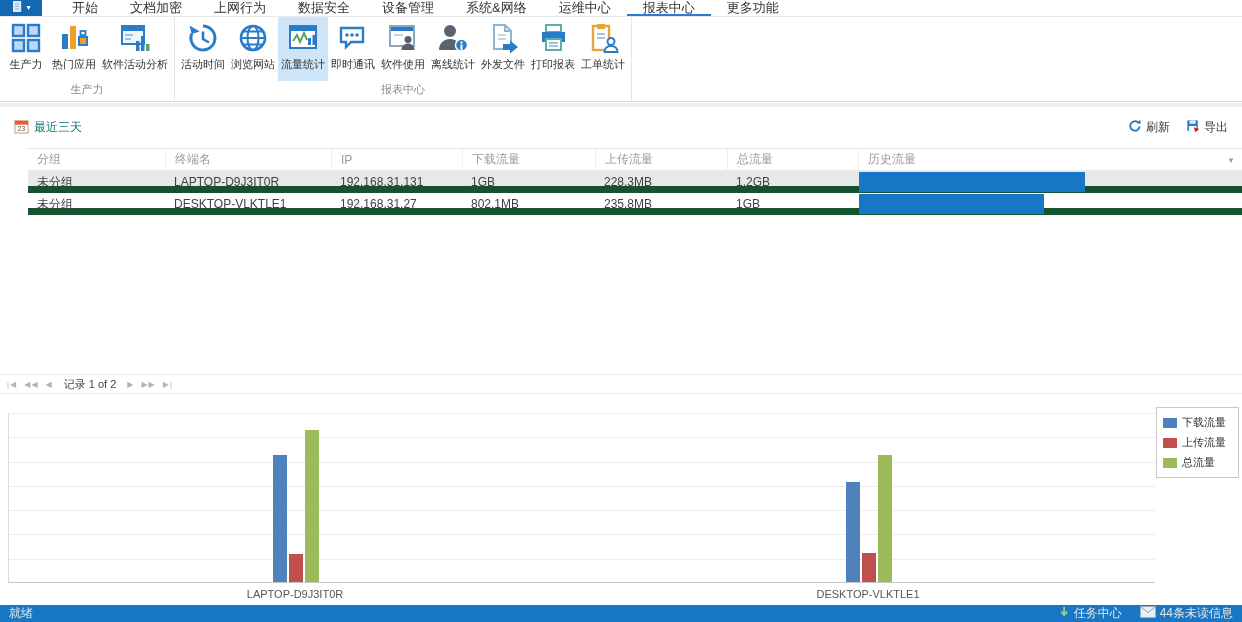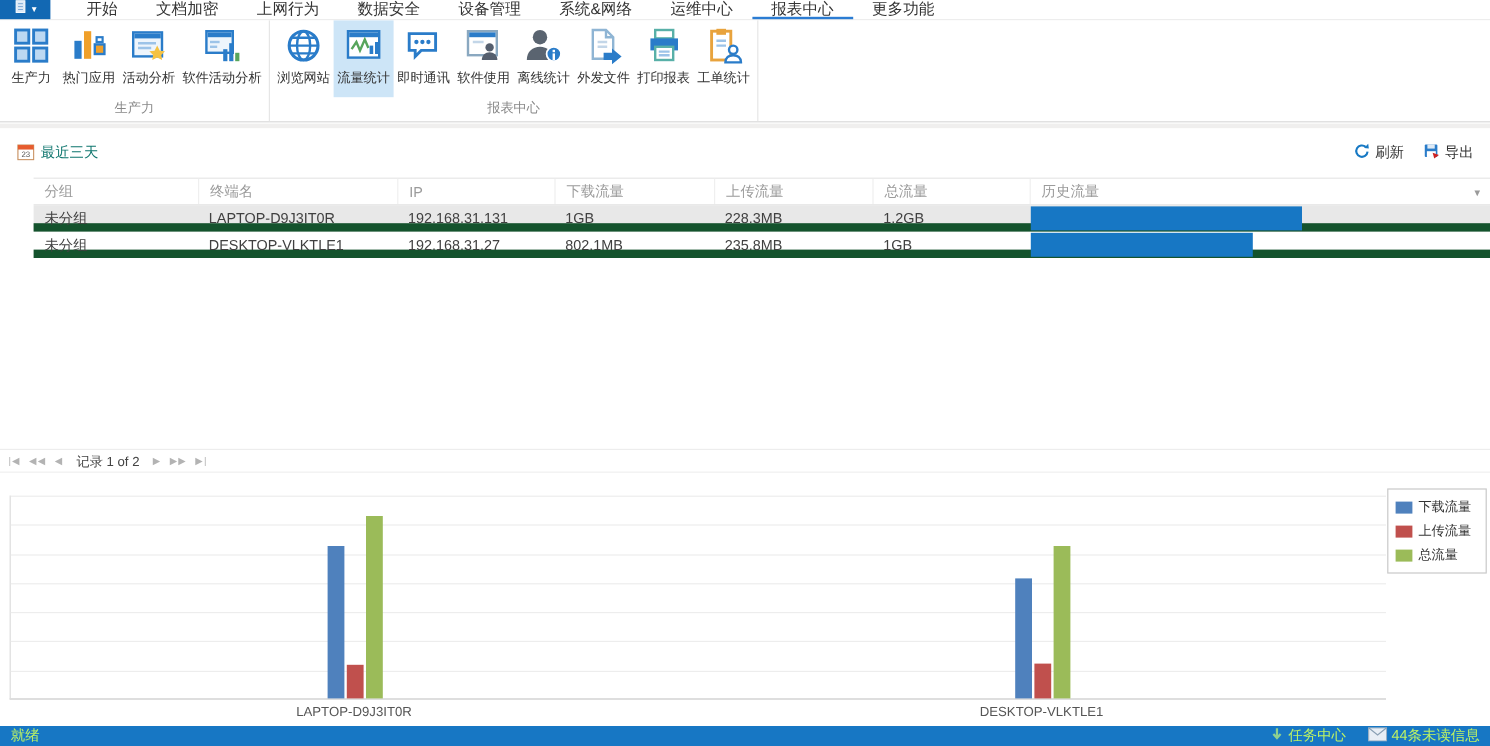--- a/index.html
+++ b/index.html
@@ -71,21 +71,21 @@
   .bar { position:absolute; bottom:0; width:14px; }
   .cat-label { position:absolute; top:194px; font-size:11px; color:#555; transform:translateX(-50%);
                white-space:nowrap; }
   .legend { position:absolute; right:3px; top:13px; width:83px; border:1px solid #c9c9c9;
             background:#fff; padding:7px 6px; display:flex; flex-direction:column; gap:5px; }
   .litem { display:flex; align-items:center; gap:5px; font-size:11px; color:#333; }
   .lswatch { width:14px; height:10px; flex:none; }
 
   
   .statusbar { position:absolute; top:605px; left:0; right:0; height:17px; background:#1777c4;
-               color:#bef264; display:flex; align-items:center; justify-content:space-between;
+               color:#e5e5e5; display:flex; align-items:center; justify-content:space-between;
                padding:0 9px; font-size:12px; }
   .sright { display:flex; gap:18px; align-items:flex-start; }
   .sitem { display:flex; align-items:center; gap:4px; cursor:pointer; }
   .sitem svg { height:12px; }
 </style>
 </head>
 <body>
 
 <div class="menubar">
   <div class="appbtn">
@@ -133,48 +133,46 @@
               <rect x="12" y="4" width="6" height="23" fill="#f0a02a"></rect>
               <rect x="21" y="15" width="8" height="8" fill="#f0a02a" stroke="#2a7cc9" stroke-width="2"></rect>
               <rect x="22.5" y="9" width="5" height="4" fill="#fff" stroke="#2a7cc9" stroke-width="1.8"></rect>
             </svg>
           </span>
           <span class="rlabel">热门应用</span>
         </div>
         <div class="rbtn">
           <span class="ric">
             <svg viewBox="0 0 32 32">
-              <rect x="3" y="5" width="24" height="20" fill="#eef5fc" stroke="#2a7cc9" stroke-width="2"></rect>
-              <rect x="4" y="6" width="22" height="4" fill="#2a7cc9"></rect>
-              <line x1="7" y1="14" x2="22" y2="14" stroke="#9cc3e8" stroke-width="2"></line>
-              <line x1="7" y1="18" x2="18" y2="18" stroke="#9cc3e8" stroke-width="2"></line>
-              <path d="M23 16l2.2 4.2 4.3.6-3.1 3 .7 4.2-4.1-2.1-4.1 2.1.7-4.2-3.1-3 4.3-.6z" fill="#f5c242"></path>
-            </svg>
-          </span>
-          <span class="rlabel">活动分析</span>
-        </div>
-        <div class="rbtn">
-          <span class="ric">
-            <svg viewBox="0 0 32 32">
               <rect x="3" y="4" width="22" height="18" fill="#eef5fc" stroke="#2a7cc9" stroke-width="2"></rect>
               <rect x="4" y="5" width="20" height="4" fill="#2a7cc9"></rect>
               <rect x="6" y="12" width="8" height="2" fill="#9cc3e8"></rect>
               <rect x="6" y="16" width="6" height="2" fill="#9cc3e8"></rect>
               <rect x="17" y="19" width="3.5" height="10" fill="#2a7cc9"></rect>
               <rect x="22" y="14" width="3.5" height="15" fill="#2a7cc9"></rect>
               <rect x="27" y="22" width="3.5" height="7" fill="#58a55c"></rect>
             </svg>
           </span>
           <span class="rlabel">软件活动分析</span>
         </div>
       </div>
       <div class="rgroup-label">生产力</div>
     </div>
     <div class="rgroup">
       <div class="rbuttons">
+        <div class="rbtn">
+          <span class="ric">
+            <svg viewBox="0 0 32 32">
+              <path d="M16 4a12 12 0 1 1-11.2 7.5" fill="none" stroke="#2a7cc9" stroke-width="3"></path>
+              <path d="M2.5 3.5l2.2 8.5 8-2.5z" fill="#2a7cc9"></path>
+              <path d="M16 9.5V17l6 3.5" fill="none" stroke="#2a7cc9" stroke-width="2.6"></path>
+            </svg>
+          </span>
+          <span class="rlabel">活动时间</span>
+        </div>
         <div class="rbtn">
           <span class="ric">
             <svg viewBox="0 0 32 32">
               <circle cx="16" cy="16" r="12" fill="none" stroke="#2a7cc9" stroke-width="2.6"></circle>
               <ellipse cx="16" cy="16" rx="5.5" ry="12" fill="none" stroke="#2a7cc9" stroke-width="2"></ellipse>
               <line x1="4.5" y1="16" x2="27.5" y2="16" stroke="#2a7cc9" stroke-width="2"></line>
               <line x1="6.5" y1="9.5" x2="25.5" y2="9.5" stroke="#2a7cc9" stroke-width="2"></line>
               <line x1="6.5" y1="22.5" x2="25.5" y2="22.5" stroke="#2a7cc9" stroke-width="2"></line>
             </svg>
           </span>

